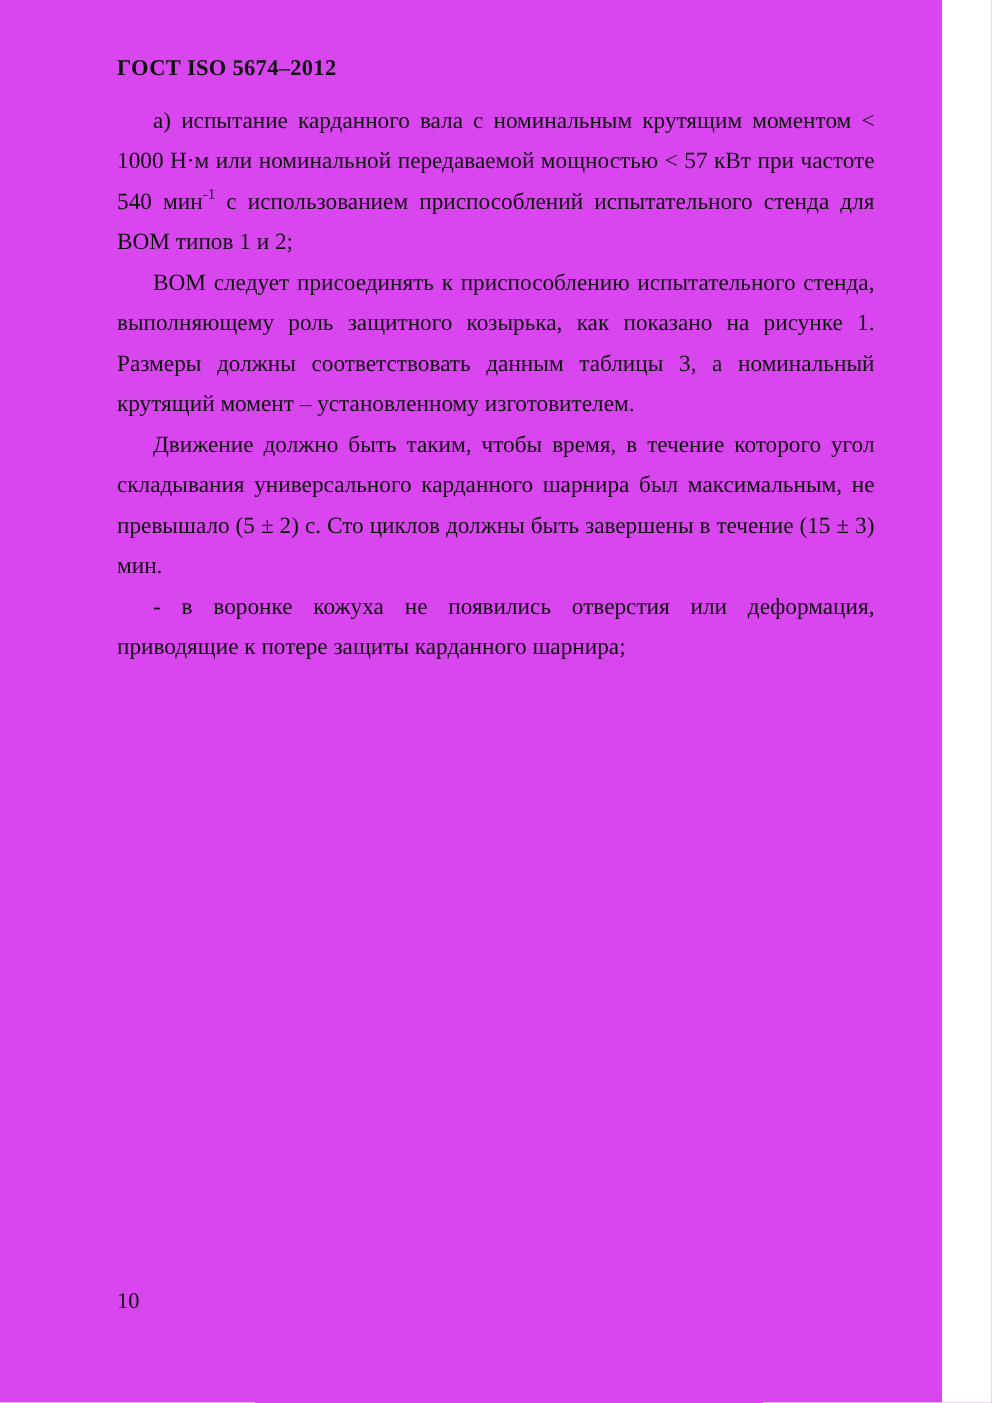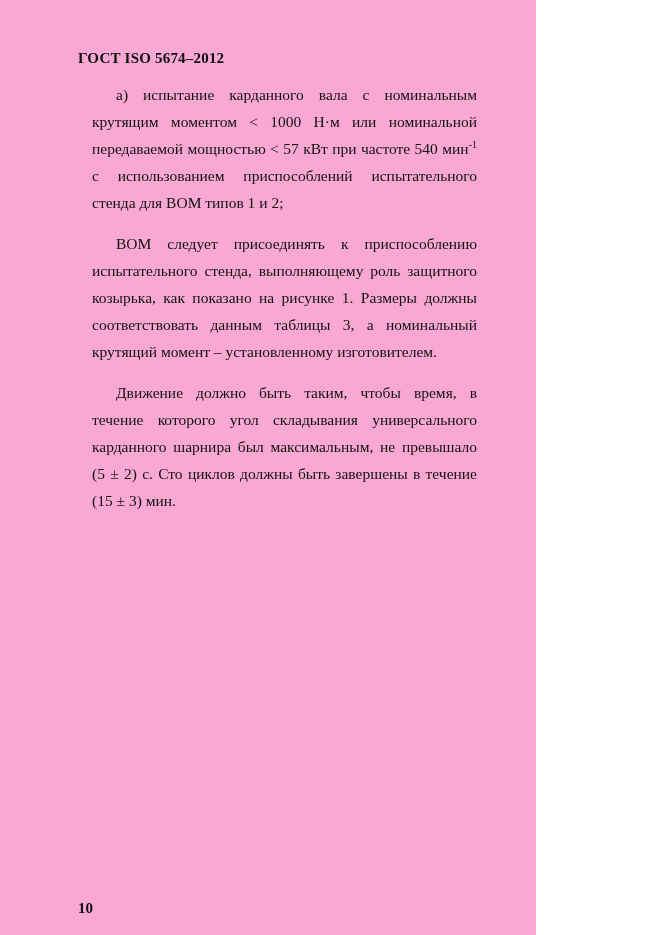--- a/index.html
+++ b/index.html
@@ -11,71 +11,71 @@
     width: 661px;
     height: 935px;
     position: relative;
     font-family: "Liberation Serif", "DejaVu Serif", serif;
     color: #111111;
   }
   .page {
     position: absolute;
     top: 0;
     left: 0;
-    width: 536px;
+    width: 628px;
     height: 935px;
     box-sizing: border-box;
-    padding: 50px 45px 0 78px;
-    background: #f9a8d4;
+    padding: 38px 45px 0 78px;
+    background: #d946ef;
   }
   .doc-header {
     font-weight: bold;
     font-size: 15px;
     letter-spacing: 0.2px;
     margin-bottom: 12px;
   }
   .doc-body {
     font-size: 15.5px;
     line-height: 27px;
   }
   .para {
-    margin: 14px;
+    margin: 0;
     text-align: justify;
     text-indent: 24px;
   }
   .para sup {
     font-size: 10px;
     line-height: 0;
     vertical-align: super;
   }
   .page-number {
     position: absolute;
     left: 78px;
-    top: 900px;
+    top: 860px;
     font-size: 15px;
-    font-weight: bold;
   }
 </style>
 </head>
 <body>
 
 <div class="page">
 
   <div class="doc-header">ГОСТ ISO 5674–2012</div>
 
   <div class="doc-body">
 
     <p class="para"><span>а) испытание карданного вала с номинальным крутящим моментом &lt; 1000 Н·м или номинальной передаваемой мощностью &lt; 57 кВт при частоте 540 мин</span><sup>-1</sup><span> с использованием приспособлений испытательного стенда для ВОМ типов 1 и 2;</span></p>
 
 
     <p class="para">ВОМ следует присоединять к приспособлению испытательного стенда, выполняющему роль защитного козырька, как показано на рисунке 1. Размеры должны соответствовать данным таблицы 3, а номинальный крутящий момент – установленному изготовителем.</p>
 
 
     <p class="para">Движение должно быть таким, чтобы время, в течение которого угол складывания универсального карданного шарнира был максимальным, не превышало (5 ± 2) с. Сто циклов должны быть завершены в течение (15 ± 3) мин.</p>
 
 
+    <p class="para">- в воронке кожуха не появились отверстия или деформация, приводящие к потере защиты карданного шарнира;</p>
 
 
   </div>
 
   <div class="page-number">10</div>
 
 </div>
 
 </body></html>

